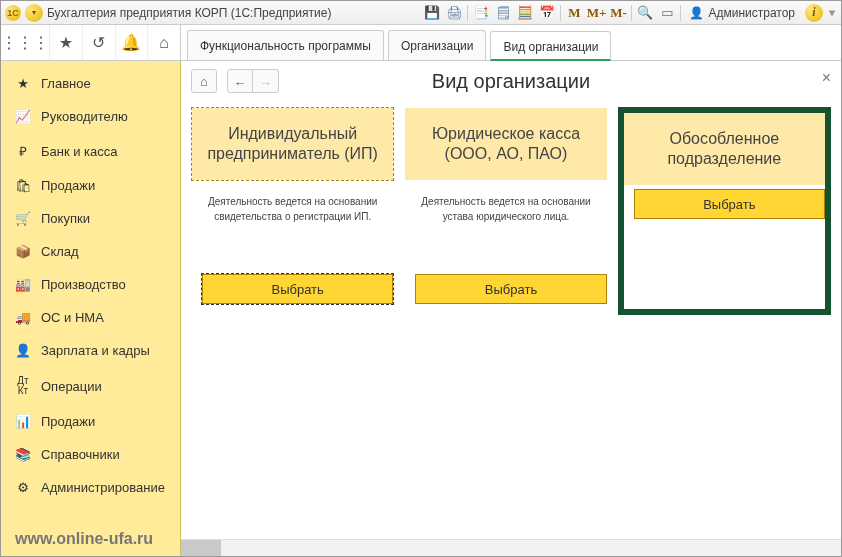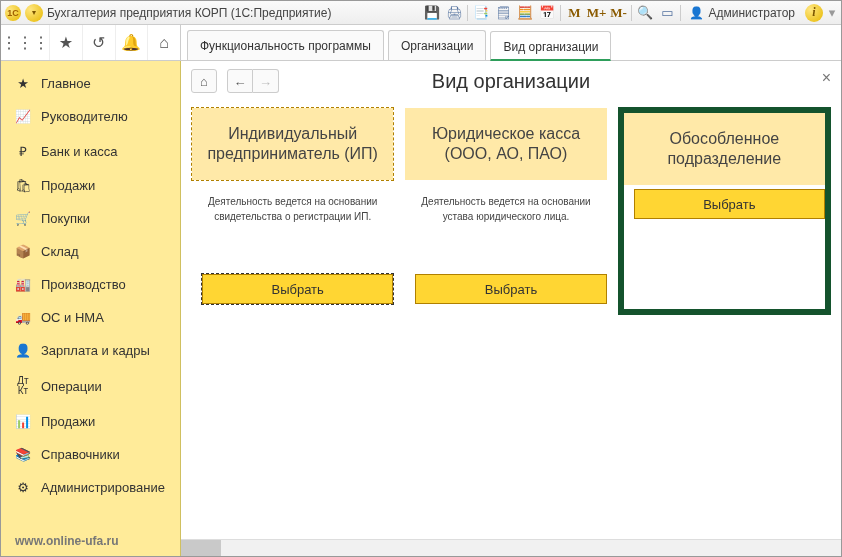--- a/index.html
+++ b/index.html
@@ -26,21 +26,21 @@
   .tab { padding: 8px 12px; border:1px solid #ccc; border-bottom:none; margin:4px 2px 0 2px; background:#fafafa; display:flex; align-items:center; gap:8px; font-size:12px; cursor:pointer; border-radius:3px 3px 0 0; height:30px;flex-direction:column; }
   .tab.active { border-bottom:2px solid #2e9e5b; background:#fff; position:relative; top:1px; }
   .tab .close { color:#b08000; font-size:12px; cursor:pointer; }
 
   
   .main { display:flex; height: calc(557px - 24px - 36px - 2px); }
   .sidebar { width: 180px; background:#ffeb99; border-right:1px solid #d0c060; display:flex; flex-direction:column; }
   .nav { flex:1; padding-top:6px; }
   .nav-item { display:flex; align-items:center; gap:10px; padding:9px 14px; font-size:13px; color:#333; cursor:pointer; }
   .nav-item .ico { width:16px; text-align:center; font-size:13px; color:#333; }
-  .footer-link { padding:8px 14px; font-size:12px; color:#777; font-weight:bold; }
+  .footer-link { padding:8px 14px; font-size:16px; color:#777; font-weight:bold; }
 
   .content { flex:1; position:relative; background:#fff; overflow:auto; }
   .content-hdr { display:flex; align-items:center; padding:8px 10px; position:relative; }
   .nav-btn { width:26px; height:24px; border:1px solid #ccc; background:#fafafa; border-radius:3px; display:flex;align-items:center;justify-content:center; cursor:pointer; font-size:13px; color:#555; margin-right:4px; }
   .nav-btn.disabled { color:#bbb; cursor:default; }
   .nav-btn.split-l { border-radius:3px 0 0 3px; margin-right:0; }
   .nav-btn.split-r { border-radius:0 3px 3px 0; border-left:none; }
   .page-title { position:absolute; left:0; right:0; text-align:center; font-size:20px; color:#333; pointer-events:none; }
   .page-close { position:absolute; right:10px; top:8px; font-size:16px; color:#777; cursor:pointer; }
 

